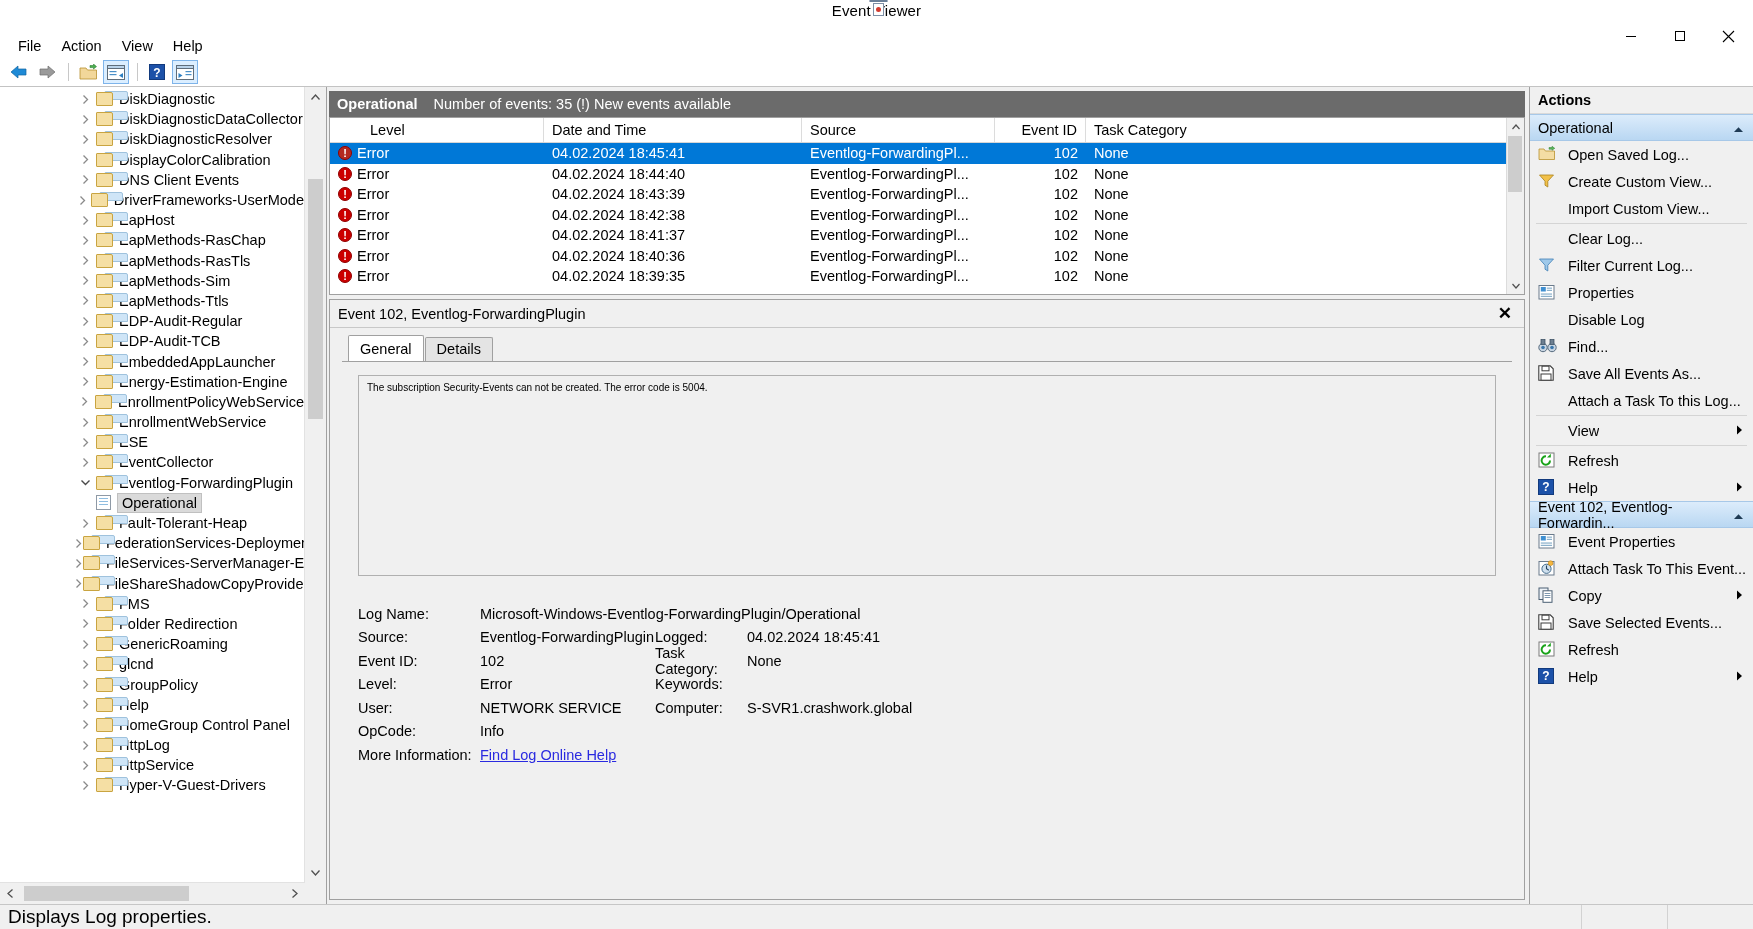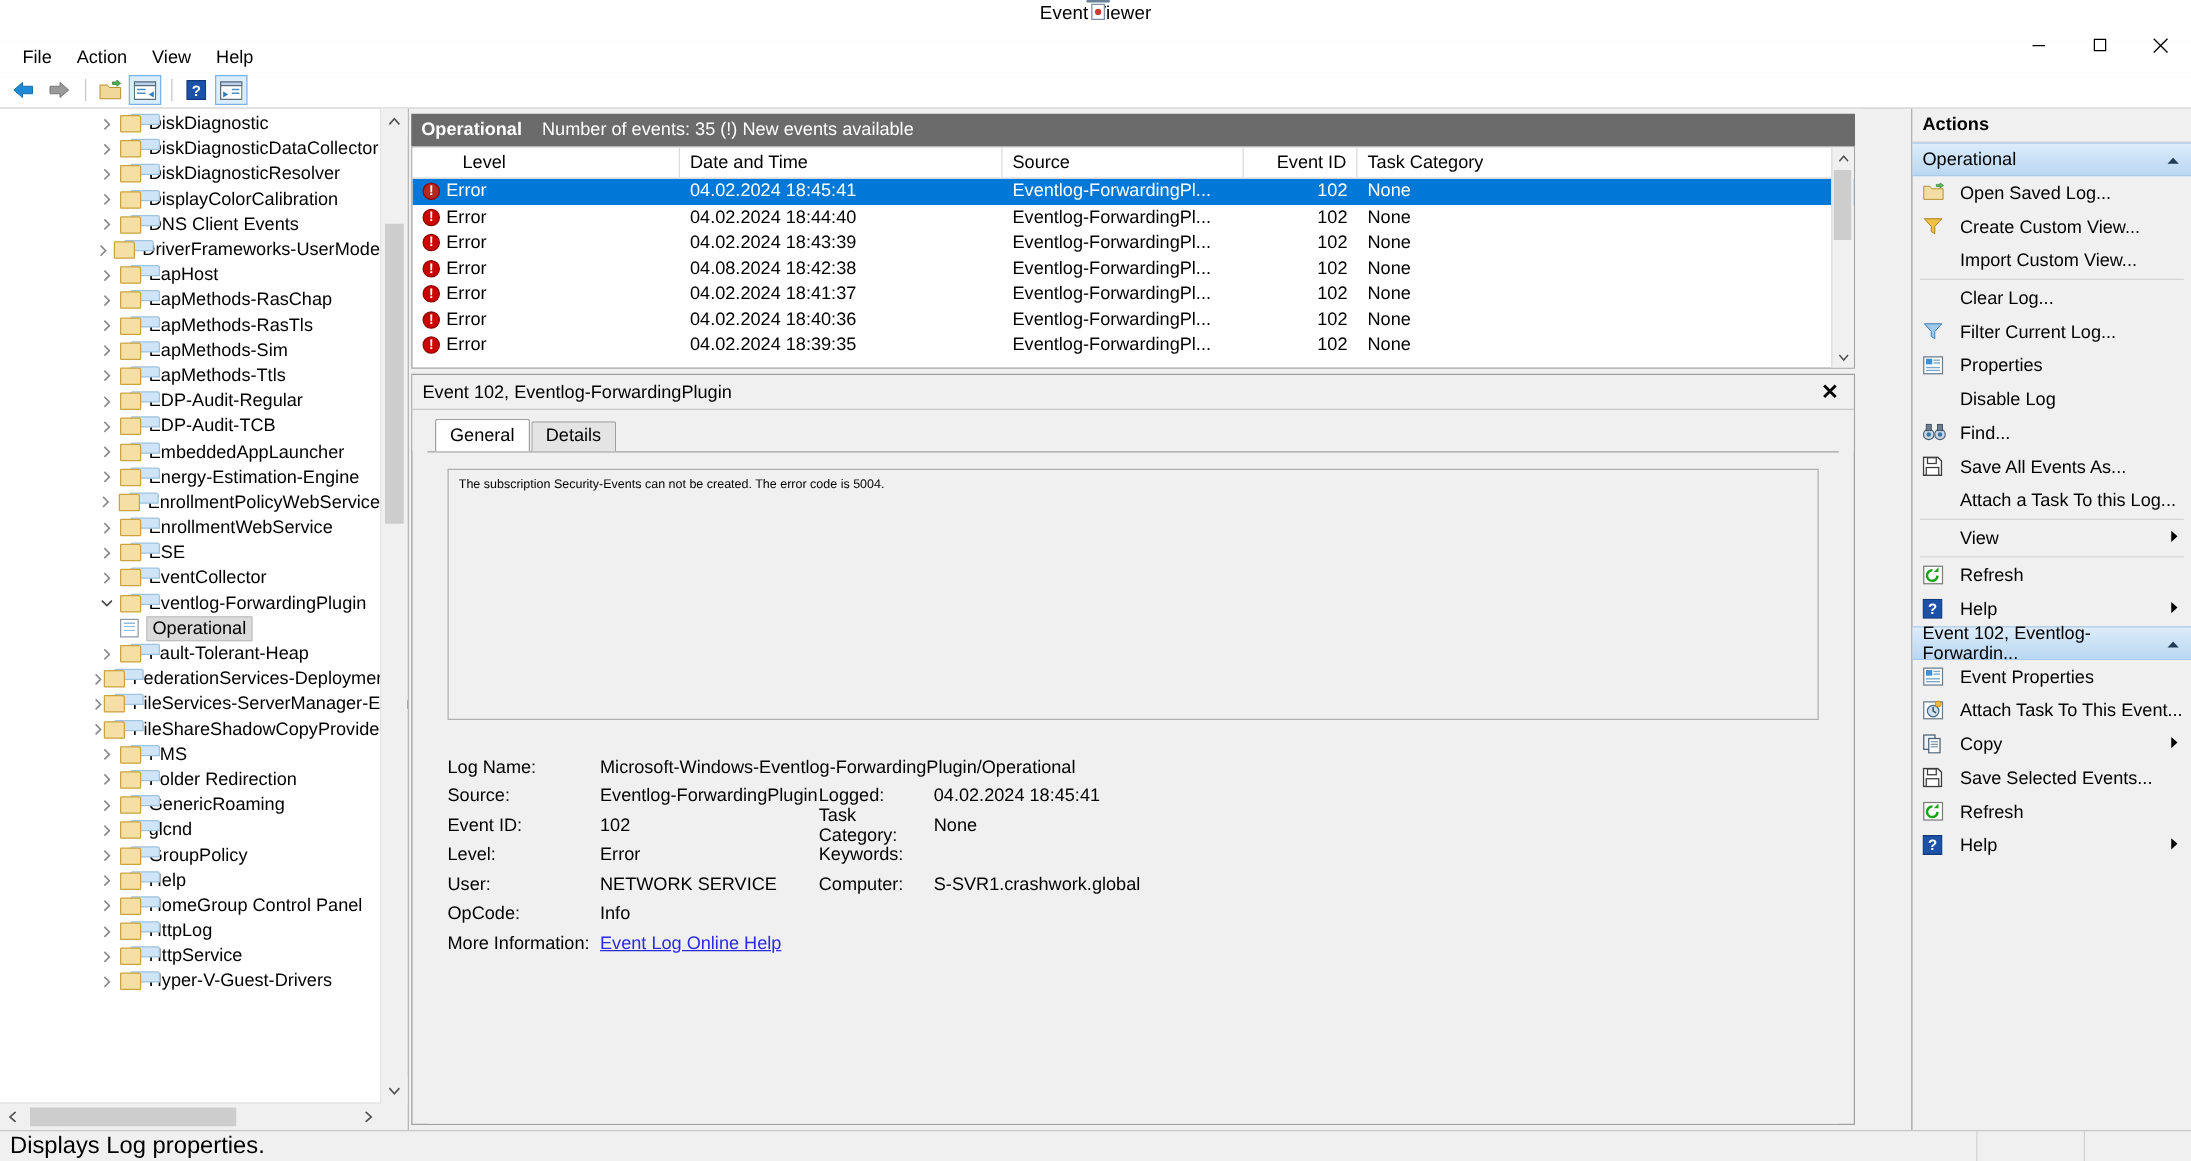--- a/index.html
+++ b/index.html
@@ -124,21 +124,21 @@
   .fields { margin: 26px 16px 0 16px; font-size: 14.5px; }
   .frow { display: flex; height: 23.5px; align-items: center; }
   .flabel { width: 122px; flex: none; }
   .fvalue { width: 175px; flex: none; }
   .flabel2 { width: 92px; flex: none; }
   .fvalue2 { flex: 1; }
   .link { color: #2a2ae0; text-decoration: underline; }
 
   
   .actions { width: 224px; min-width: 224px; background: #f0f0f0; border-left: 1px solid #a0a0a0; box-sizing: border-box;
-             display: flex; flex-direction: column; margin-left: 41px; }
+             display: flex; flex-direction: column; }
   .actions-title { height: 26px; display: flex; align-items: center; padding-left: 8px; font-weight: bold; font-size: 14.5px;
                    background: #f0f0f0; border-bottom: 1px solid #d9d9d9; }
   .act-group-header { height: 25px; display: flex; align-items: center; padding-left: 8px; font-size: 14.5px;
                       background: linear-gradient(to bottom,#dcecfb 0%,#b9d7f2 100%); border-top: 1px solid #a7c8e8;
                       border-bottom: 1px solid #a7c8e8; }
   .act-group-header .caret { margin-left: auto; margin-right: 9px; }
   .act-item { height: 27px; display: flex; align-items: center; font-size: 14.5px; padding-left: 8px; }
   .act-ico { width: 20px; height: 18px; flex: none; margin-right: 10px; position: relative; }
   .act-label { white-space: nowrap; overflow: hidden; text-overflow: ellipsis; }
   .act-arrow { margin-left: auto; margin-right: 10px; font-size: 10px; color: #000; }
@@ -722,21 +722,21 @@
               <div class="cell" style="width: 258px;">04.02.2024 18:43:39</div>
               <div class="cell" style="width: 193px;">Eventlog-ForwardingPl...</div>
               <div class="cell num" style="width: 91px;">102</div>
               <div class="cell" style="flex: 1 1 0%;">None</div>
             </div>
             <div class="row">
               <div class="cell" style="width: 214px;">
                 <span class="err-icon"></span>
                 <span>Error</span>
               </div>
-              <div class="cell" style="width: 258px;">04.08.2024 18:42:38</div>
+              <div class="cell" style="width: 258px;">04.02.2024 18:42:38</div>
               <div class="cell" style="width: 193px;">Eventlog-ForwardingPl...</div>
               <div class="cell num" style="width: 91px;">102</div>
               <div class="cell" style="flex: 1 1 0%;">None</div>
             </div>
             <div class="row">
               <div class="cell" style="width: 214px;">
                 <span class="err-icon"></span>
                 <span>Error</span>
               </div>
               <div class="cell" style="width: 258px;">04.02.2024 18:41:37</div>
@@ -825,21 +825,21 @@
               <div class="frow">
                 <div class="flabel">OpCode:</div>
                 <div class="fvalue">Info</div>
                 <div class="flabel2"></div>
                 <div class="fvalue2"></div>
               </div>
             </div>
           <div class="fields" style="margin-top:0">
             <div class="frow">
               <div class="flabel">More Information:</div>
-              <div class="fvalue2"><span class="link">Event Log Online Help</span></div>
+              <div class="fvalue2"><span class="link">Find Log Online Help</span></div>
             </div>
           </div>
         </div>
       </div>
     </div>
 
     <div class="actions">
       <div class="actions-title">Actions</div>
       <div id="actions-groups">
           <div class="act-group-header">

